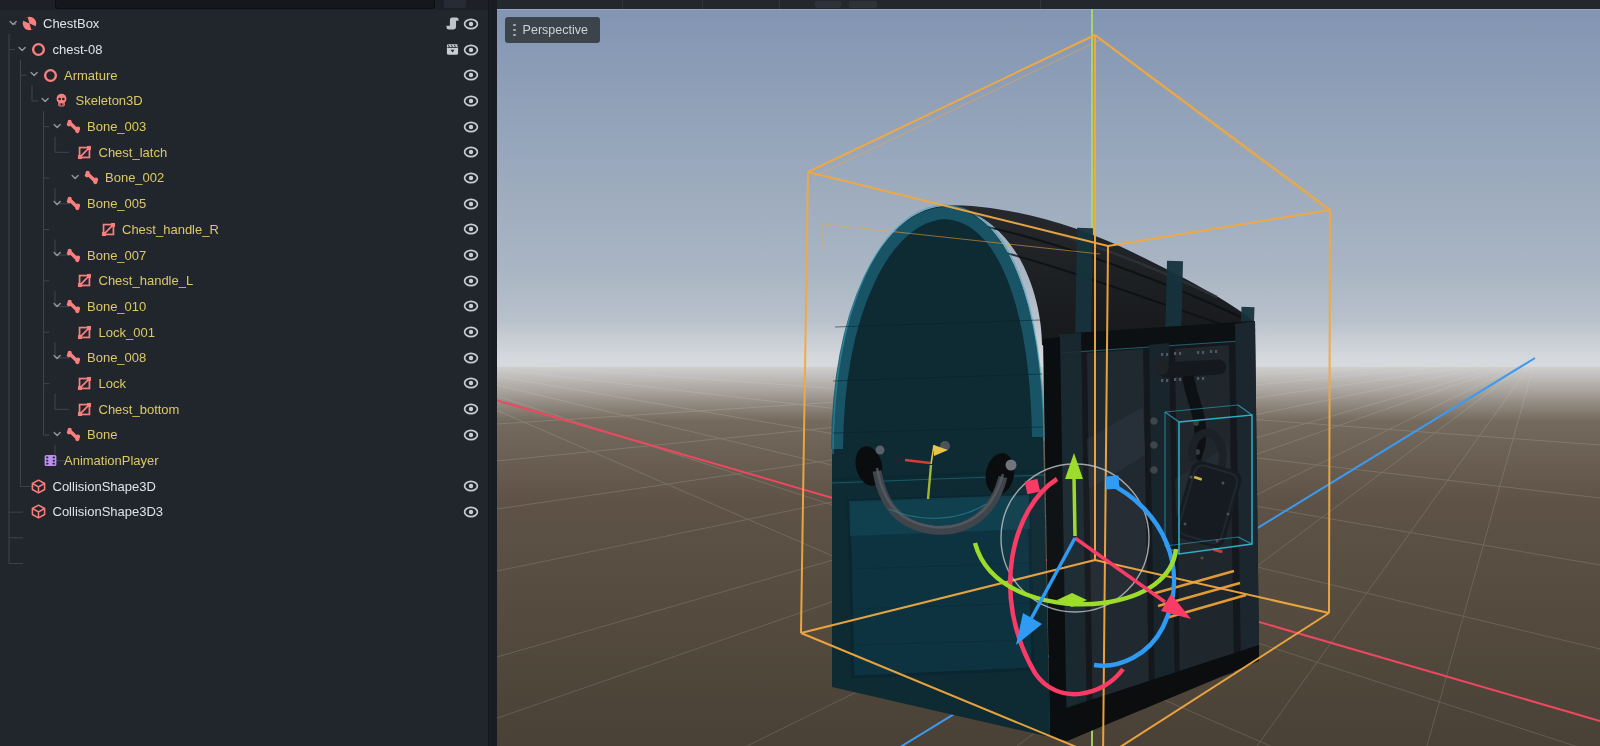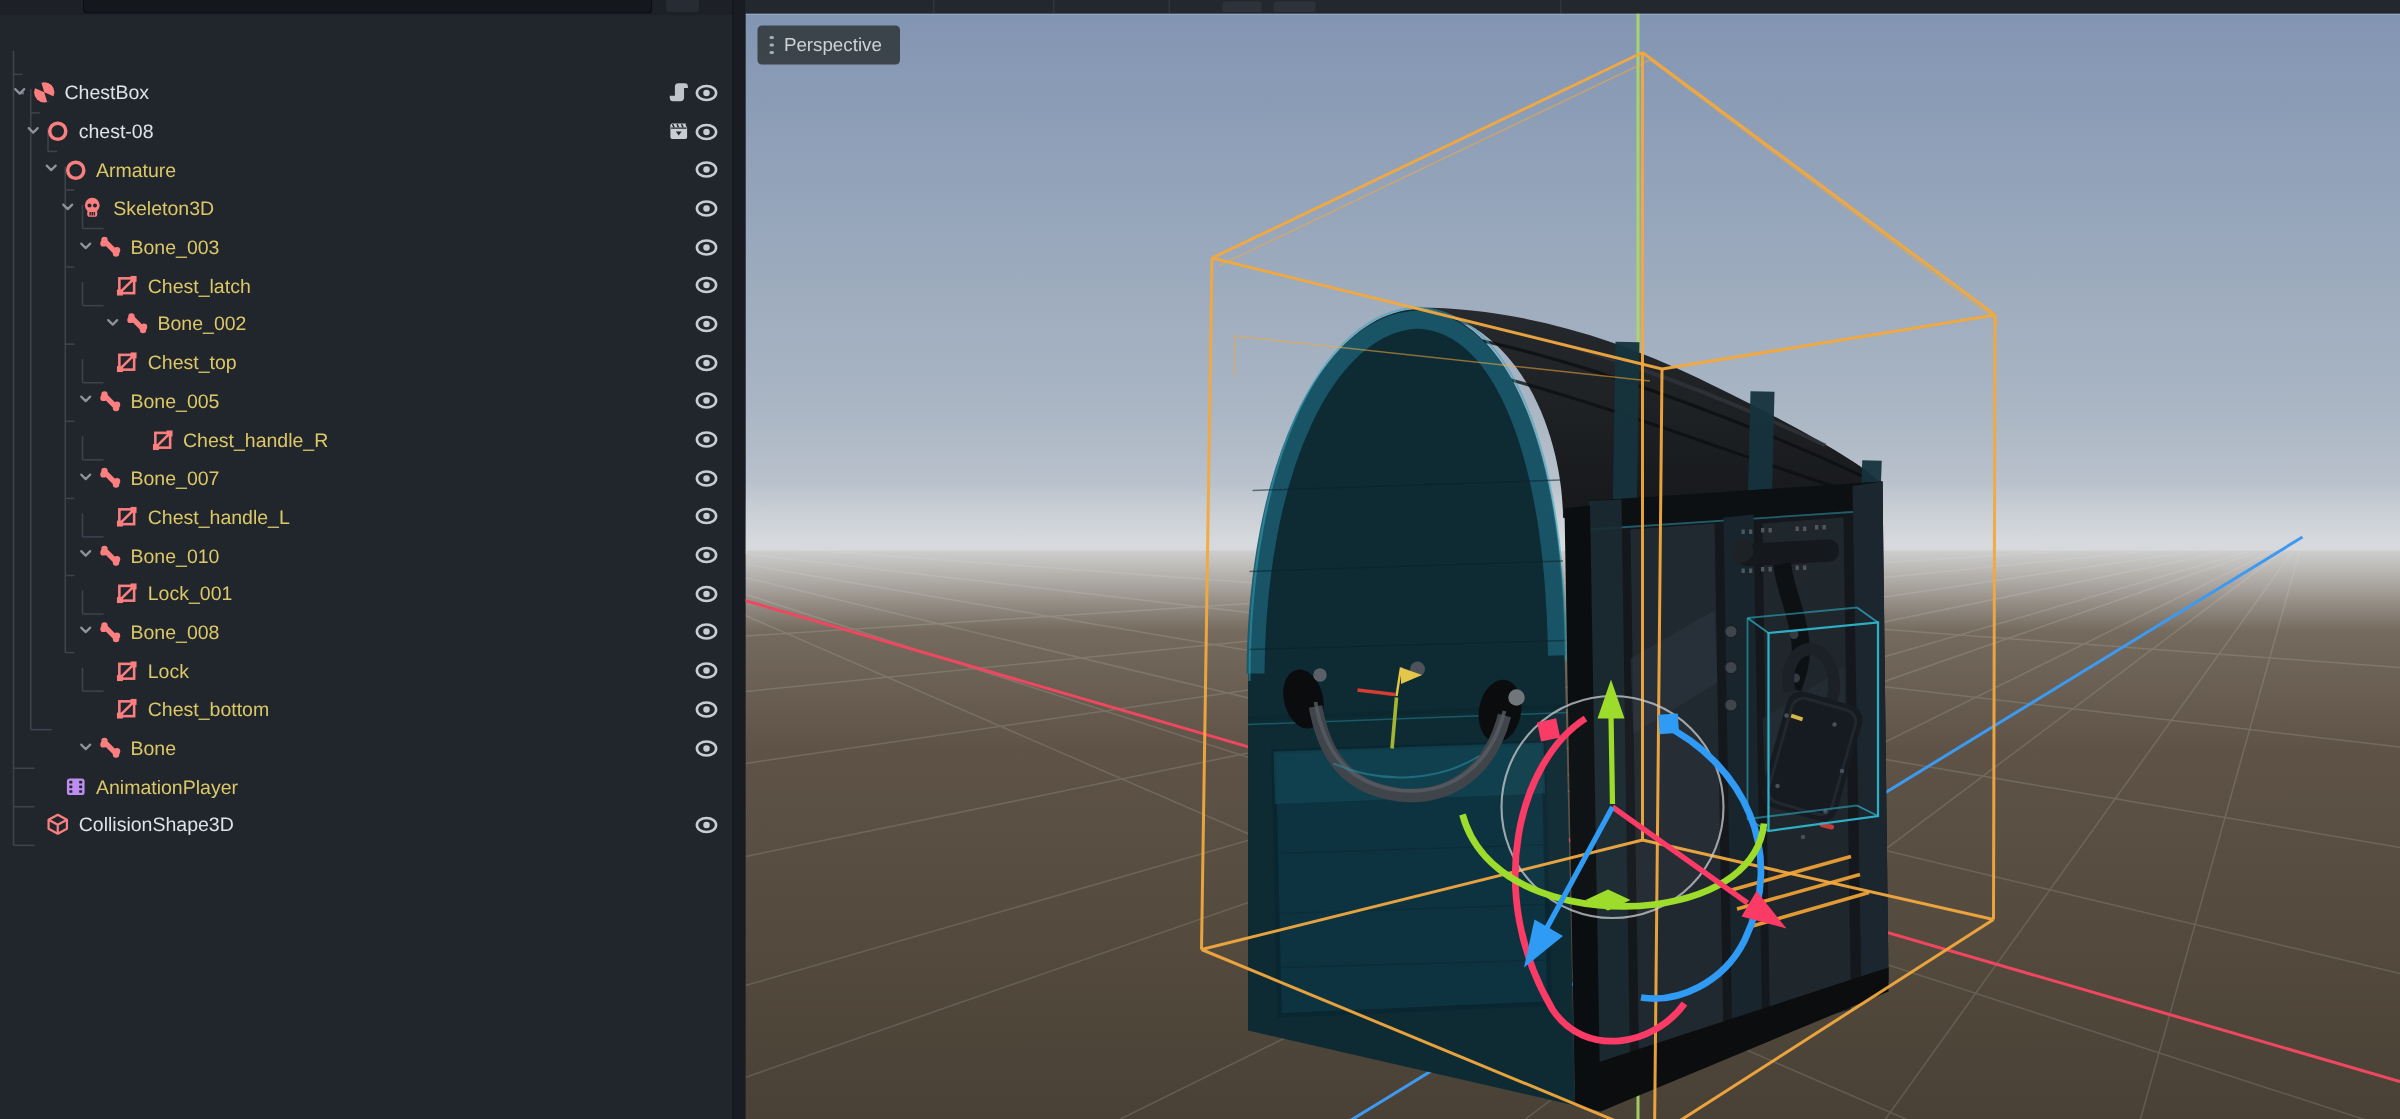--- a/index.html
+++ b/index.html
@@ -7,21 +7,21 @@
        font-family:"Liberation Sans",sans-serif;position:relative;}
 
   
   .left-panel{position:absolute;left:0;top:0;width:488px;height:746px;
               background:var(--c-panel-bg,#21262d);}
   .panel-top{position:absolute;top:0;left:0;right:0;height:10px;background:var(--c-panel-top,#1d2127);}
   .filter-box{position:absolute;left:55px;top:0;width:380px;height:9px;background:#14171c;
               border:1px solid #0c0f13;border-top:none;border-radius:0 0 3px 3px;box-sizing:border-box;}
   .filter-side{position:absolute;left:444px;top:0;width:22px;height:8px;background:#272c34;border-radius:0 0 2px 2px;}
   #guides{position:absolute;inset:0;pointer-events:none;}
-  #rows{position:absolute;left:0;top:11px;right:0;margin-top:38px;}
+  #rows{position:absolute;left:0;top:11px;right:0;}
   .tree-row{position:relative;display:flex;align-items:center;height:25.7px;}
   .sel-box{position:absolute;left:10px;right:48px;top:0.5px;bottom:0.5px;
            background:var(--c-selected-bg,#3c4f63);border:1px solid var(--c-selected-border,#61798f);
            border-radius:2px;box-sizing:border-box;}
   .tree-row>*{position:relative;}
   .chev{width:15px;height:15px;display:flex;align-items:center;justify-content:center;color:#8d949c;flex:none;}
   .icon{width:16px;height:16px;display:flex;align-items:center;justify-content:center;flex:none;
         color:var(--c-icon-node,#fc7f7f);}
   .icon.anim{color:var(--c-icon-animation,#bd8ef0);}
   .icon svg,.chev svg,.eye svg,.badge svg{display:block;}
@@ -253,38 +253,20 @@
           </svg>
         </span>
         <span class="lbl yellow">Bone_002</span>
         <span class="eye">
           <svg viewBox="0 0 14 14" width="16" height="16">
             <ellipse cx="7" cy="7" rx="5.6" ry="4.1" fill="none" stroke="currentColor" stroke-width="1.5"></ellipse>
             <circle cx="7" cy="7" r="1.9" fill="currentColor"></circle>
           </svg>
         </span>
       </div>
-      <div class="tree-row" style="padding-left:61.5px">
-        <span class="chev"></span>
-        <span class="icon">
-          <svg viewBox="0 0 14 14" width="15" height="15">
-            <rect x="2.4" y="2.4" width="9.2" height="9.2" fill="none" stroke="currentColor" stroke-width="1.6"></rect>
-            <path d="M3 11 L11 3" stroke="currentColor" stroke-width="1.6"></path>
-            <rect x="0.9" y="9.4" width="3.7" height="3.7" fill="currentColor"></rect>
-            <rect x="9.4" y="0.9" width="3.7" height="3.7" fill="currentColor"></rect>
-          </svg>
-        </span>
-        <span class="lbl yellow">Chest_top</span>
-        <span class="eye">
-          <svg viewBox="0 0 14 14" width="16" height="16">
-            <ellipse cx="7" cy="7" rx="5.6" ry="4.1" fill="none" stroke="currentColor" stroke-width="1.5"></ellipse>
-            <circle cx="7" cy="7" r="1.9" fill="currentColor"></circle>
-          </svg>
-        </span>
-      </div>
       <div class="tree-row" style="padding-left:50px">
         <span class="chev">
           <svg viewBox="0 0 14 14" width="12" height="12">
             <path d="M2.5 4 L6 7.5 L9.5 4" fill="none" stroke="currentColor" stroke-width="1.7" stroke-linecap="round" stroke-linejoin="round"></path>
           </svg>
         </span>
         <span class="icon">
           <svg viewBox="0 0 14 14" width="15" height="15">
             <path d="M4.6 4.6 L9.4 9.4" stroke="currentColor" stroke-width="3.2" stroke-linecap="round" fill="none"></path>
             <circle cx="3.4" cy="2.8" r="2" fill="currentColor"></circle>
@@ -500,20 +482,36 @@
       </div>
       <div class="tree-row" style="padding-left:15.5px">
         <span class="chev"></span>
         <span class="icon">
           <svg viewBox="0 0 14 14" width="15" height="15">
             <path d="M7 1.1 L12.7 4.2 V9.8 L7 12.9 L1.3 9.8 V4.2 Z" fill="none" stroke="currentColor" stroke-width="1.4" stroke-linejoin="round"></path>
             <path d="M1.3 4.2 L7 7.3 L12.7 4.2 M7 7.3 V12.9" fill="none" stroke="currentColor" stroke-width="1.4"></path>
           </svg>
         </span>
         <span class="lbl white">CollisionShape3D</span>
+        <span class="eye">
+          <svg viewBox="0 0 14 14" width="16" height="16">
+            <ellipse cx="7" cy="7" rx="5.6" ry="4.1" fill="none" stroke="currentColor" stroke-width="1.5"></ellipse>
+            <circle cx="7" cy="7" r="1.9" fill="currentColor"></circle>
+          </svg>
+        </span>
+      </div>
+      <div class="tree-row" style="padding-left:15.5px">
+        <span class="chev"></span>
+        <span class="icon">
+          <svg viewBox="0 0 14 14" width="15" height="15">
+            <path d="M7 1.1 L12.7 4.2 V9.8 L7 12.9 L1.3 9.8 V4.2 Z" fill="none" stroke="currentColor" stroke-width="1.4" stroke-linejoin="round"></path>
+            <path d="M1.3 4.2 L7 7.3 L12.7 4.2 M7 7.3 V12.9" fill="none" stroke="currentColor" stroke-width="1.4"></path>
+          </svg>
+        </span>
+        <span class="lbl white">CollisionShape3D3</span>
         <span class="eye">
           <svg viewBox="0 0 14 14" width="16" height="16">
             <ellipse cx="7" cy="7" rx="5.6" ry="4.1" fill="none" stroke="currentColor" stroke-width="1.5"></ellipse>
             <circle cx="7" cy="7" r="1.9" fill="currentColor"></circle>
           </svg>
         </span>
       </div>
     </div>
 </div>
 

